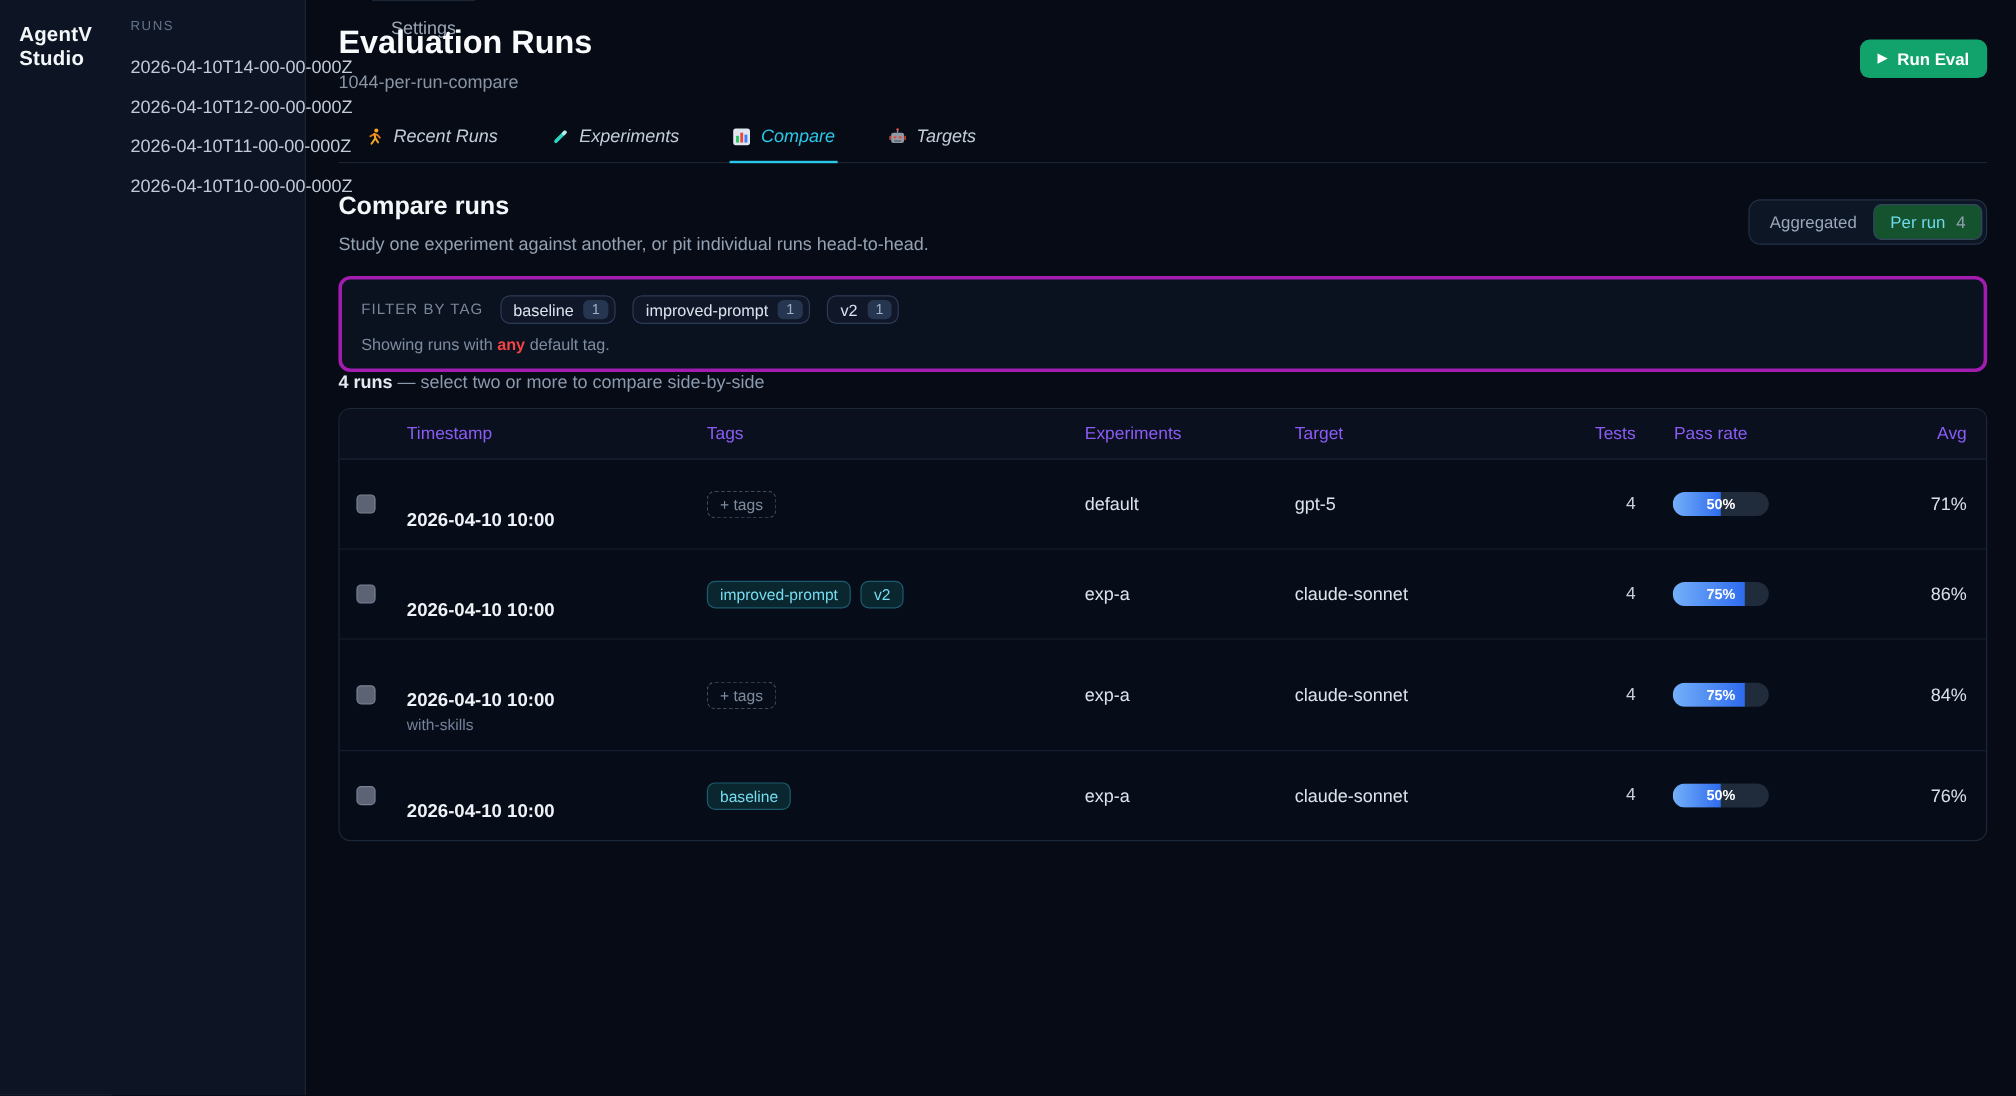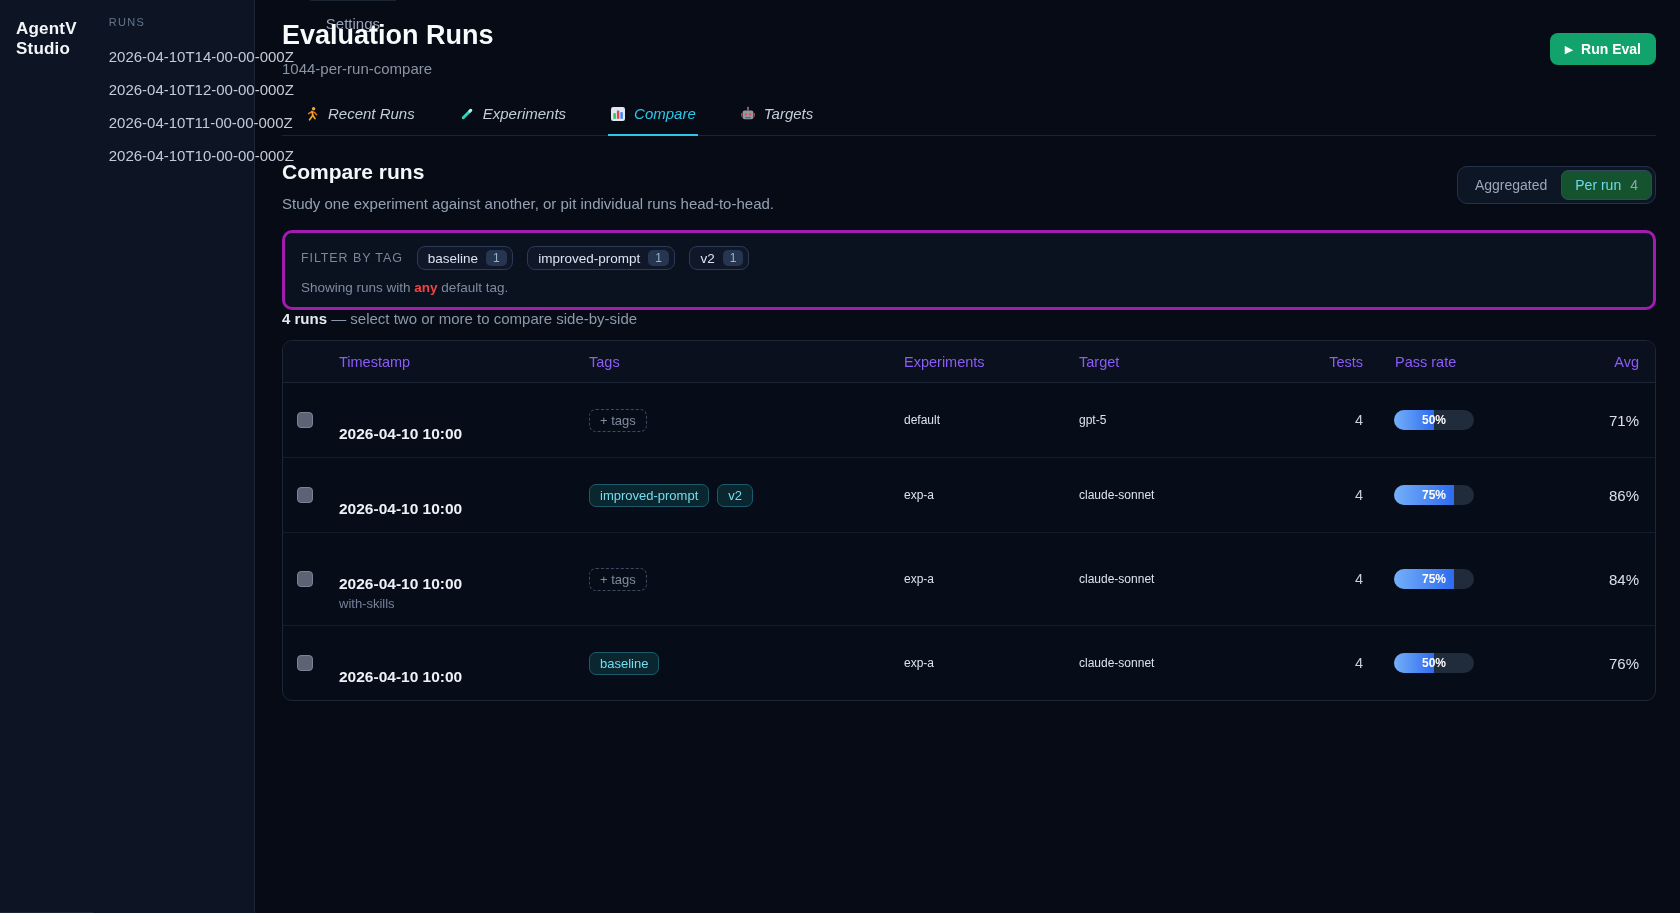--- a/index.html
+++ b/index.html
@@ -125,21 +125,21 @@
   .ts-sub { font-size:13px; color:#74819a; }
   .td.tags { gap:8px; }
   .tag-pill {
     font-size:13px; color:#76dcef; border:1px solid #1d5a6d; background:#0a2730;
     border-radius:7px; padding:3px 10px; cursor:pointer; white-space:nowrap;
   }
   .add-tags {
     font-size:13px; color:#7e8ca0; border:1px dashed #3d4b61;
     border-radius:7px; padding:3px 10px; cursor:pointer; white-space:nowrap;
   }
-  .cell-text { font-size:12px; color:#dce3ec; }
+  .cell-text { font-size:15px; color:#dce3ec; }
   .td.tests { font-size:14.5px; color:#c7d0dc; }
   .td.pass { padding-left:31px; }
   .pass-pill {
     position:relative; width:80px; height:20px; border-radius:999px;
     background:#202b3b; overflow:hidden;
   }
   .pass-fill {
     position:absolute; left:0; top:0; bottom:0;
     background:linear-gradient(90deg,#74b0f9,#2e6bee);
   }

